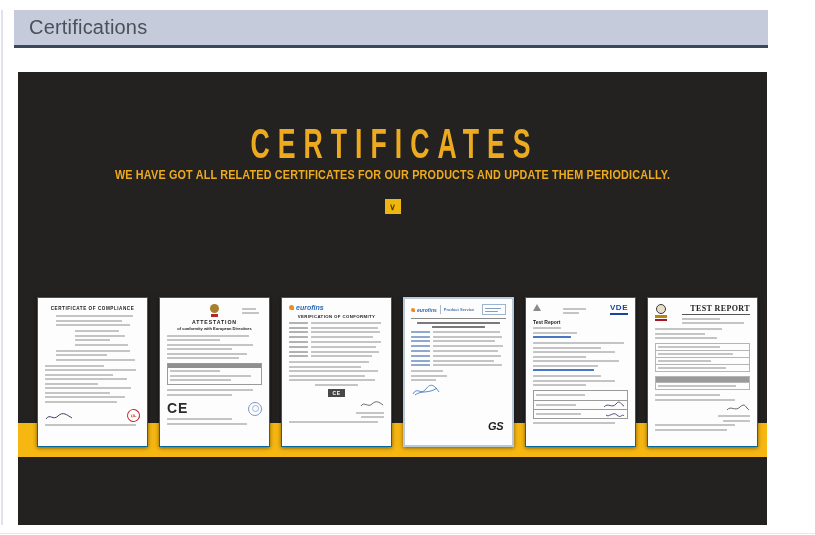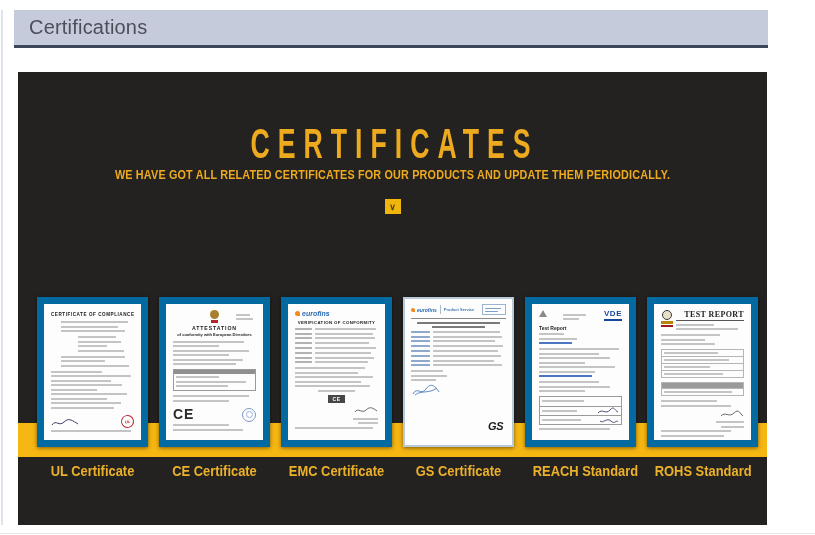--- a/index.html
+++ b/index.html
@@ -41,21 +41,21 @@
     color:#574208; font-size:9px; line-height:14px; text-align:center;
     font-weight:700; cursor:pointer; padding:0;
   }
   .strip { position:absolute; top:351px; left:0; width:100%; height:34px; background:#f7b712; }
 
   
   .certs { position:absolute; top:225px; left:19px; width:721px; display:flex; gap:11px; z-index:2; }
   .cert {
     position:relative; width:111px; height:150px; background:#fdfdfd;
     padding:6px 7px; box-shadow:0 1px 4px rgba(0,0,0,0.5);
-    border:7px solid #0369a1; overflow:hidden; cursor:pointer;
+    border:1px solid #0369a1; overflow:hidden; cursor:pointer;
   }
   .labels { position:absolute; top:390px; left:19px; width:721px; display:flex; gap:11px; }
   .cap {
     width:111px; text-align:center; color:#ecb12a; font-size:15px; font-weight:700;
     transform:scaleX(0.86); transform-origin:50% 50%; white-space:nowrap;
   }
 
   
   .ln { display:block; height:2px; background:#c4c4c4; margin:2.5px 0 0 0; border-radius:0.5px; }
   .ln.dark { background:#7a7a7a; }
@@ -473,23 +473,15 @@
         <i class="ln" style="width:34%;"></i>
         <i class="ln" style="width:28%;"></i>
       </div>
       <div style="margin-top:2px;">
           <i class="ln" style="width: 84%;"></i>
           <i class="ln" style="width: 76%;"></i>
         </div>
     </div>
   </div>
 
-  <div class="labels">
-    <div class="cap">UL Certificate</div>
-    <div class="cap">CE Certificate</div>
-    <div class="cap">EMC Certificate</div>
-    <div class="cap">GS Certificate</div>
-    <div class="cap">REACH Standard</div>
-    <div class="cap">ROHS Standard</div>
-  </div>
 </div>
 
 <div class="page-bottom-line"></div>
 
 </body></html>

